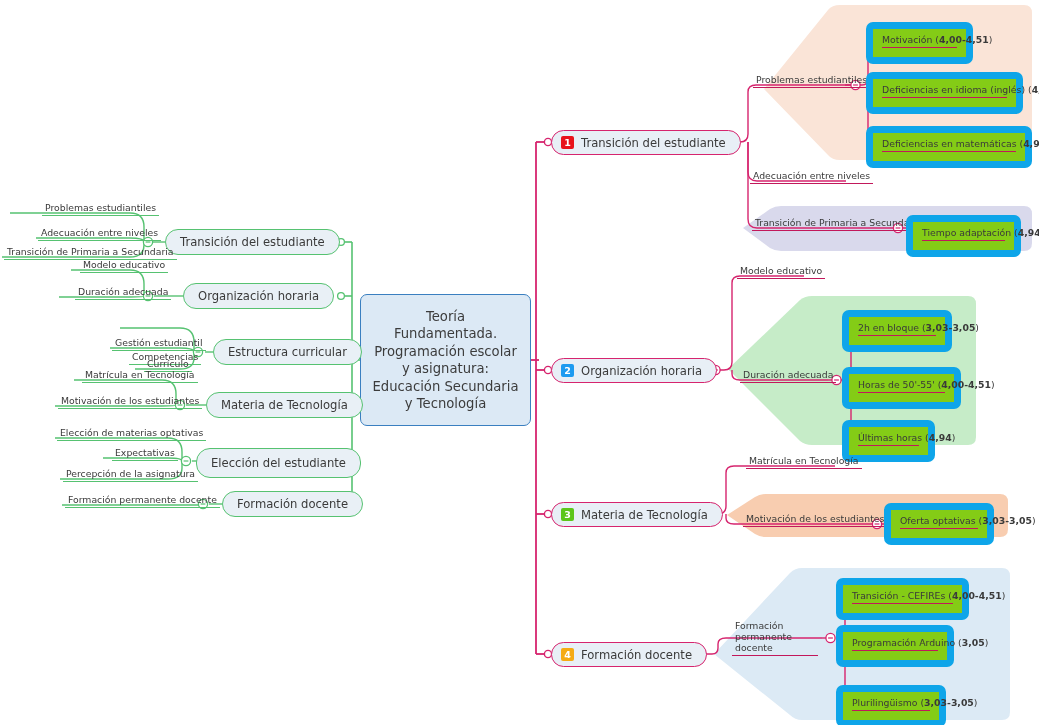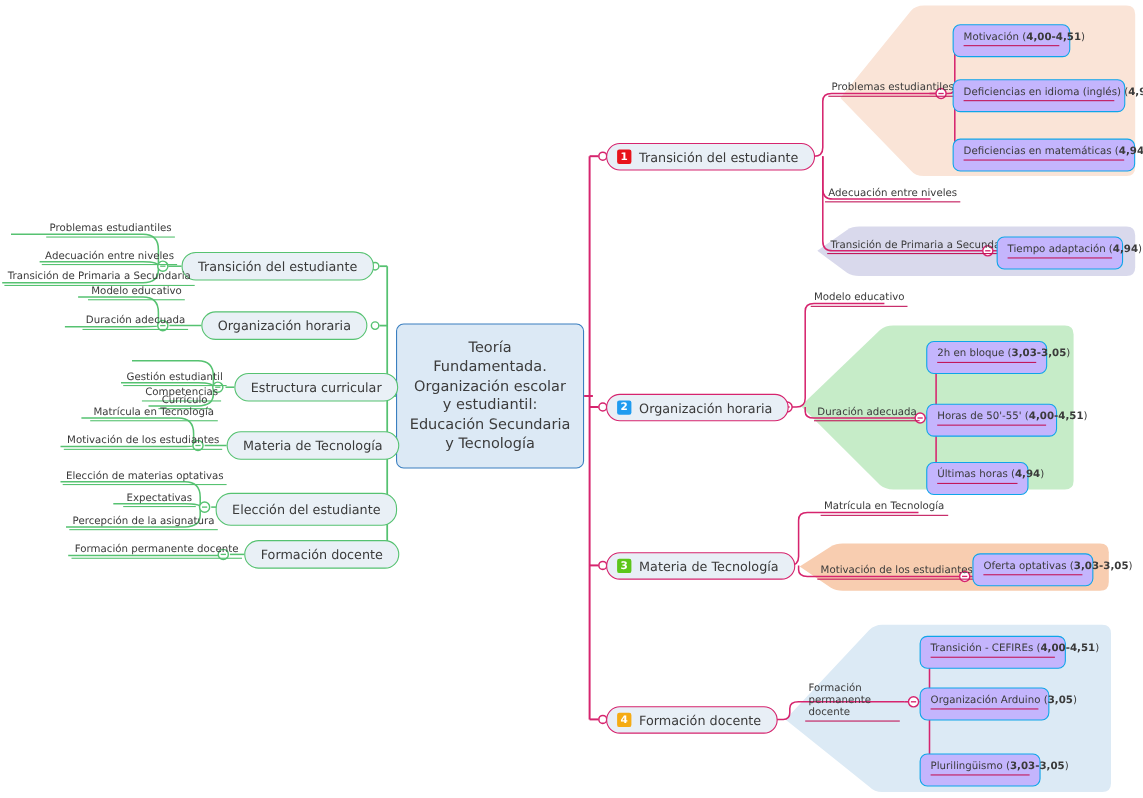--- a/index.html
+++ b/index.html
@@ -75,22 +75,22 @@
     font-size: 9.3px;
     color: #3a3a3a;
     padding: 0 3px 2px 3px;
     align-items: flex-end;
   }
   .lined.greenline { border-bottom: 1.3px solid #56c271; }
   .lined.pinkline  { border-bottom: 1.3px solid #c2185b; }
 
   
   .leafbox {
-    background: #c4b5fd;
-    border: 1px solid #0ea5e9;
+    background: #84cc16;
+    border: 7px solid #0ea5e9;
     border-radius: 7px;
     font-size: 9.3px;
     color: #3a3a3a;
     padding: 5px 9px 9px 9px;
     align-items: center;
     box-shadow: 0 0 0 0 rgba(0,0,0,0);
   }
   .leafbox .txt {
     border-bottom: 1.3px solid #c2185b;
     padding-bottom: 2px;
@@ -236,22 +236,22 @@
     <path d="M 845 638 L 953 638" stroke="#d6246e" stroke-width="1.4" fill="none"></path>
     <path d="M 845 638 L 845 692 Q 845 698 851 698 L 945 698" stroke="#d6246e" stroke-width="1.4" fill="none"></path>
     <circle cx="830.5" cy="638" r="4.6" fill="#fff" stroke="#d6246e" stroke-width="1.3"></circle>
     <path d="M 828.1 638 L 832.9 638" stroke="#d6246e" stroke-width="1.2"></path>
   </svg>
 
   <div class="node root" style="left:360px; top:294px; width:171px; height:132px;">
     <div>
       <span>Teoría</span>
       <span>Fundamentada.</span>
-      <span>Organización escolar</span>
-      <span>y estudiantil:</span>
+      <span>Programación escolar</span>
+      <span>y asignatura:</span>
       <span>Educación Secundaria</span>
       <span>y Tecnología</span>
     </div>
   </div>
 
   <div class="node pill green" style="left:165px; top:229px; height:26px;">
     <span>Transición del estudiante</span>
   </div>
   <div class="node lined greenline" style="left:42px; top:202px;">
     <span>Problemas estudiantiles</span>
@@ -382,19 +382,19 @@
     <span class="badge" style="background:#f5ab13;">4</span>
     <span>Formación docente</span>
   </div>
   <div class="node lined pinkline twoline" style="left:732px; top:620px; width:86px; display:block;">
     <span>Formación permanente docente</span>
   </div>
   <div class="node leafbox" style="left:836px; top:578px; width:133px;">
     <span class="txt"><span>Transición - CEFIREs (</span><b>4,00-4,51</b><span>)</span></span>
   </div>
   <div class="node leafbox" style="left:836px; top:625px; width:118px;">
-    <span class="txt"><span>Organización Arduino (</span><b>3,05</b><span>)</span></span>
+    <span class="txt"><span>Programación Arduino (</span><b>3,05</b><span>)</span></span>
   </div>
   <div class="node leafbox" style="left:836px; top:685px; width:110px;">
     <span class="txt"><span>Plurilingüismo (</span><b>3,03-3,05</b><span>)</span></span>
   </div>
 
 </div>
 
 </body></html>

